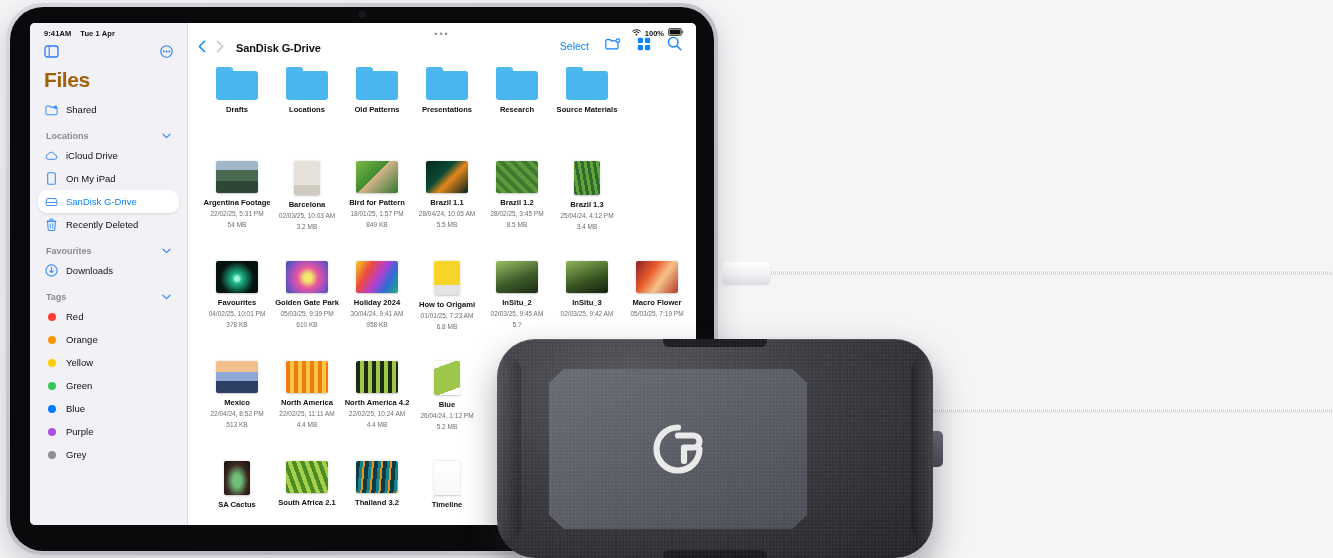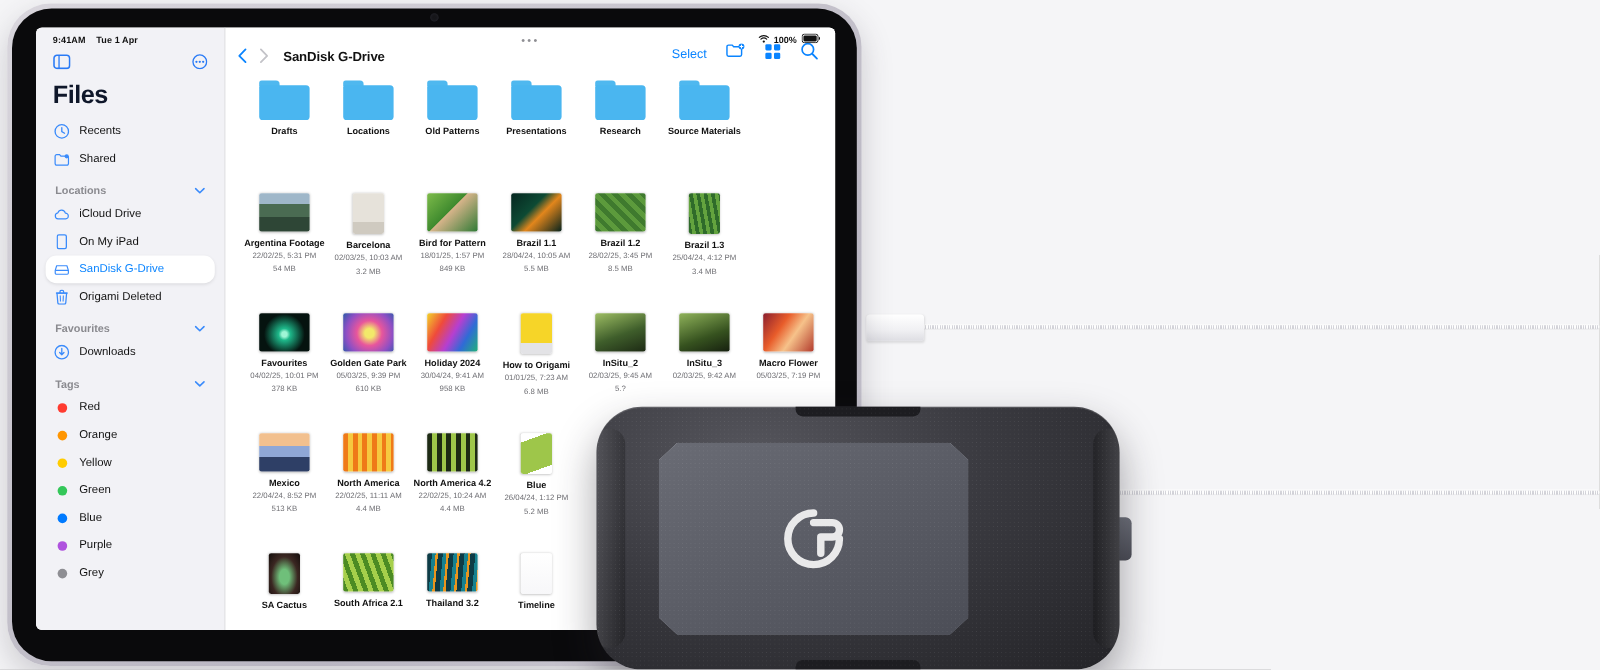--- a/index.html
+++ b/index.html
@@ -48,21 +48,21 @@
     position: relative;
     border-right: .5px solid #dededf;
   }
   #statusbar { display:flex; align-items:center; gap:9px; padding: 6px 2px 0 6px; font-size: 7.5px; color:#111; font-weight:600; letter-spacing:.1px; }
   #sb-time { font-weight: 700; }
   #sb-date { font-weight: 600; }
 
   #side-topbar { display:flex; align-items:center; justify-content:space-between; padding: 7px 6px 2px 6px; }
   .sb-icon { color:#2a7bf6; display:flex; }
 
-  #files-title { font-size: 21px; font-weight: 700; color:#0f172a; padding: 8px 6px 6px 6px; letter-spacing:-.4px; }
+  #files-title { font-size: 21px; font-weight: 700; color:#a16207; padding: 8px 6px 6px 6px; letter-spacing:-.4px; }
 
   .side-row { display:flex; align-items:center; gap:8px; padding: 5px 7px; border-radius: 9px; font-size: 9.5px; color:#111; }
   .side-row .lbl { line-height: 1; }
   .side-row.active { background:#fff; box-shadow: 0 1px 3px rgba(0,0,0,.10); }
   .side-row.active .lbl { color:#0a84ff; }
   .side-ico { width:13px; height:13px; flex:none; display:flex; align-items:center; justify-content:center; color:#3a8bfb; }
 
   .group-head { display:flex; align-items:center; justify-content:space-between; padding: 10px 8px 3px 8px; }
   .group-head .gtitle { font-size: 9px; color:#8a8a8f; font-weight:600; }
   .chev { color:#3a8bfb; font-size:8px; }
@@ -167,29 +167,20 @@
                   <circle cx="6.5" cy="6.5" r="5.7" fill="none" stroke="#2a7bf6" stroke-width="1.1"></circle>
                   <circle cx="3.7" cy="6.5" r=".95" fill="#2a7bf6"></circle>
                   <circle cx="6.5" cy="6.5" r=".95" fill="#2a7bf6"></circle>
                   <circle cx="9.3" cy="6.5" r=".95" fill="#2a7bf6"></circle>
                 </svg>
             </span>
           </div>
 
           <div id="files-title">Files</div>
 
-          <div class="side-row">
-            <span class="side-ico">
-              <svg width="13" height="13" viewBox="0 0 13 13">
-                  <circle cx="6.5" cy="6.5" r="5.6" fill="none" stroke="#3a8bfb" stroke-width="1.1"></circle>
-                  <path d="M6.5 3.3V6.6L8.8 8" stroke="#3a8bfb" stroke-width="1.1" fill="none" stroke-linecap="round"></path>
-                </svg>
-            </span>
-            <span class="lbl">Recents</span>
-          </div>
 
           <div class="side-row">
             <span class="side-ico">
               <svg width="14" height="12" viewBox="0 0 14 12">
                   <path d="M1 3a1.4 1.4 0 0 1 1.4-1.4h2.6l1.2 1.3h5.4A1.4 1.4 0 0 1 13 4.3v5.3A1.4 1.4 0 0 1 11.6 11H2.4A1.4 1.4 0 0 1 1 9.6Z" fill="none" stroke="#3a8bfb" stroke-width="1.1"></path>
                   <circle cx="11.4" cy="3.1" r="1.9" fill="#3a8bfb"></circle>
                 </svg>
             </span>
             <span class="lbl">Shared</span>
           </div>
@@ -234,21 +225,21 @@
           <div class="side-row">
             <span class="side-ico">
               <svg width="11" height="13" viewBox="0 0 11 13">
                   <path d="M1.5 3.2h8l-.7 8.2a1.2 1.2 0 0 1-1.2 1.1H3.4a1.2 1.2 0 0 1-1.2-1.1Z" fill="none" stroke="#3a8bfb" stroke-width="1.05"></path>
                   <line x1=".6" y1="3.2" x2="10.4" y2="3.2" stroke="#3a8bfb" stroke-width="1.05"></line>
                   <path d="M4 3.1V1.9a.9.9 0 0 1 .9-.9h1.2a.9.9 0 0 1 .9.9v1.2" fill="none" stroke="#3a8bfb" stroke-width="1.05"></path>
                   <line x1="4.2" y1="5.3" x2="4.4" y2="10.3" stroke="#3a8bfb" stroke-width=".9"></line>
                   <line x1="6.8" y1="5.3" x2="6.6" y2="10.3" stroke="#3a8bfb" stroke-width=".9"></line>
                 </svg>
             </span>
-            <span class="lbl">Origami Deleted</span>
+            <span class="lbl">Recently Deleted</span>
           </div>
 
           <div class="group-head">
             <span class="gtitle">Favourites</span>
             <span class="chev">
               <svg width="9" height="6" viewBox="0 0 9 6">
                   <path d="M1 1.2 4.5 4.6 8 1.2" stroke="#3a8bfb" stroke-width="1.3" fill="none" stroke-linecap="round" stroke-linejoin="round"></path>
                 </svg>
             </span>
           </div>

